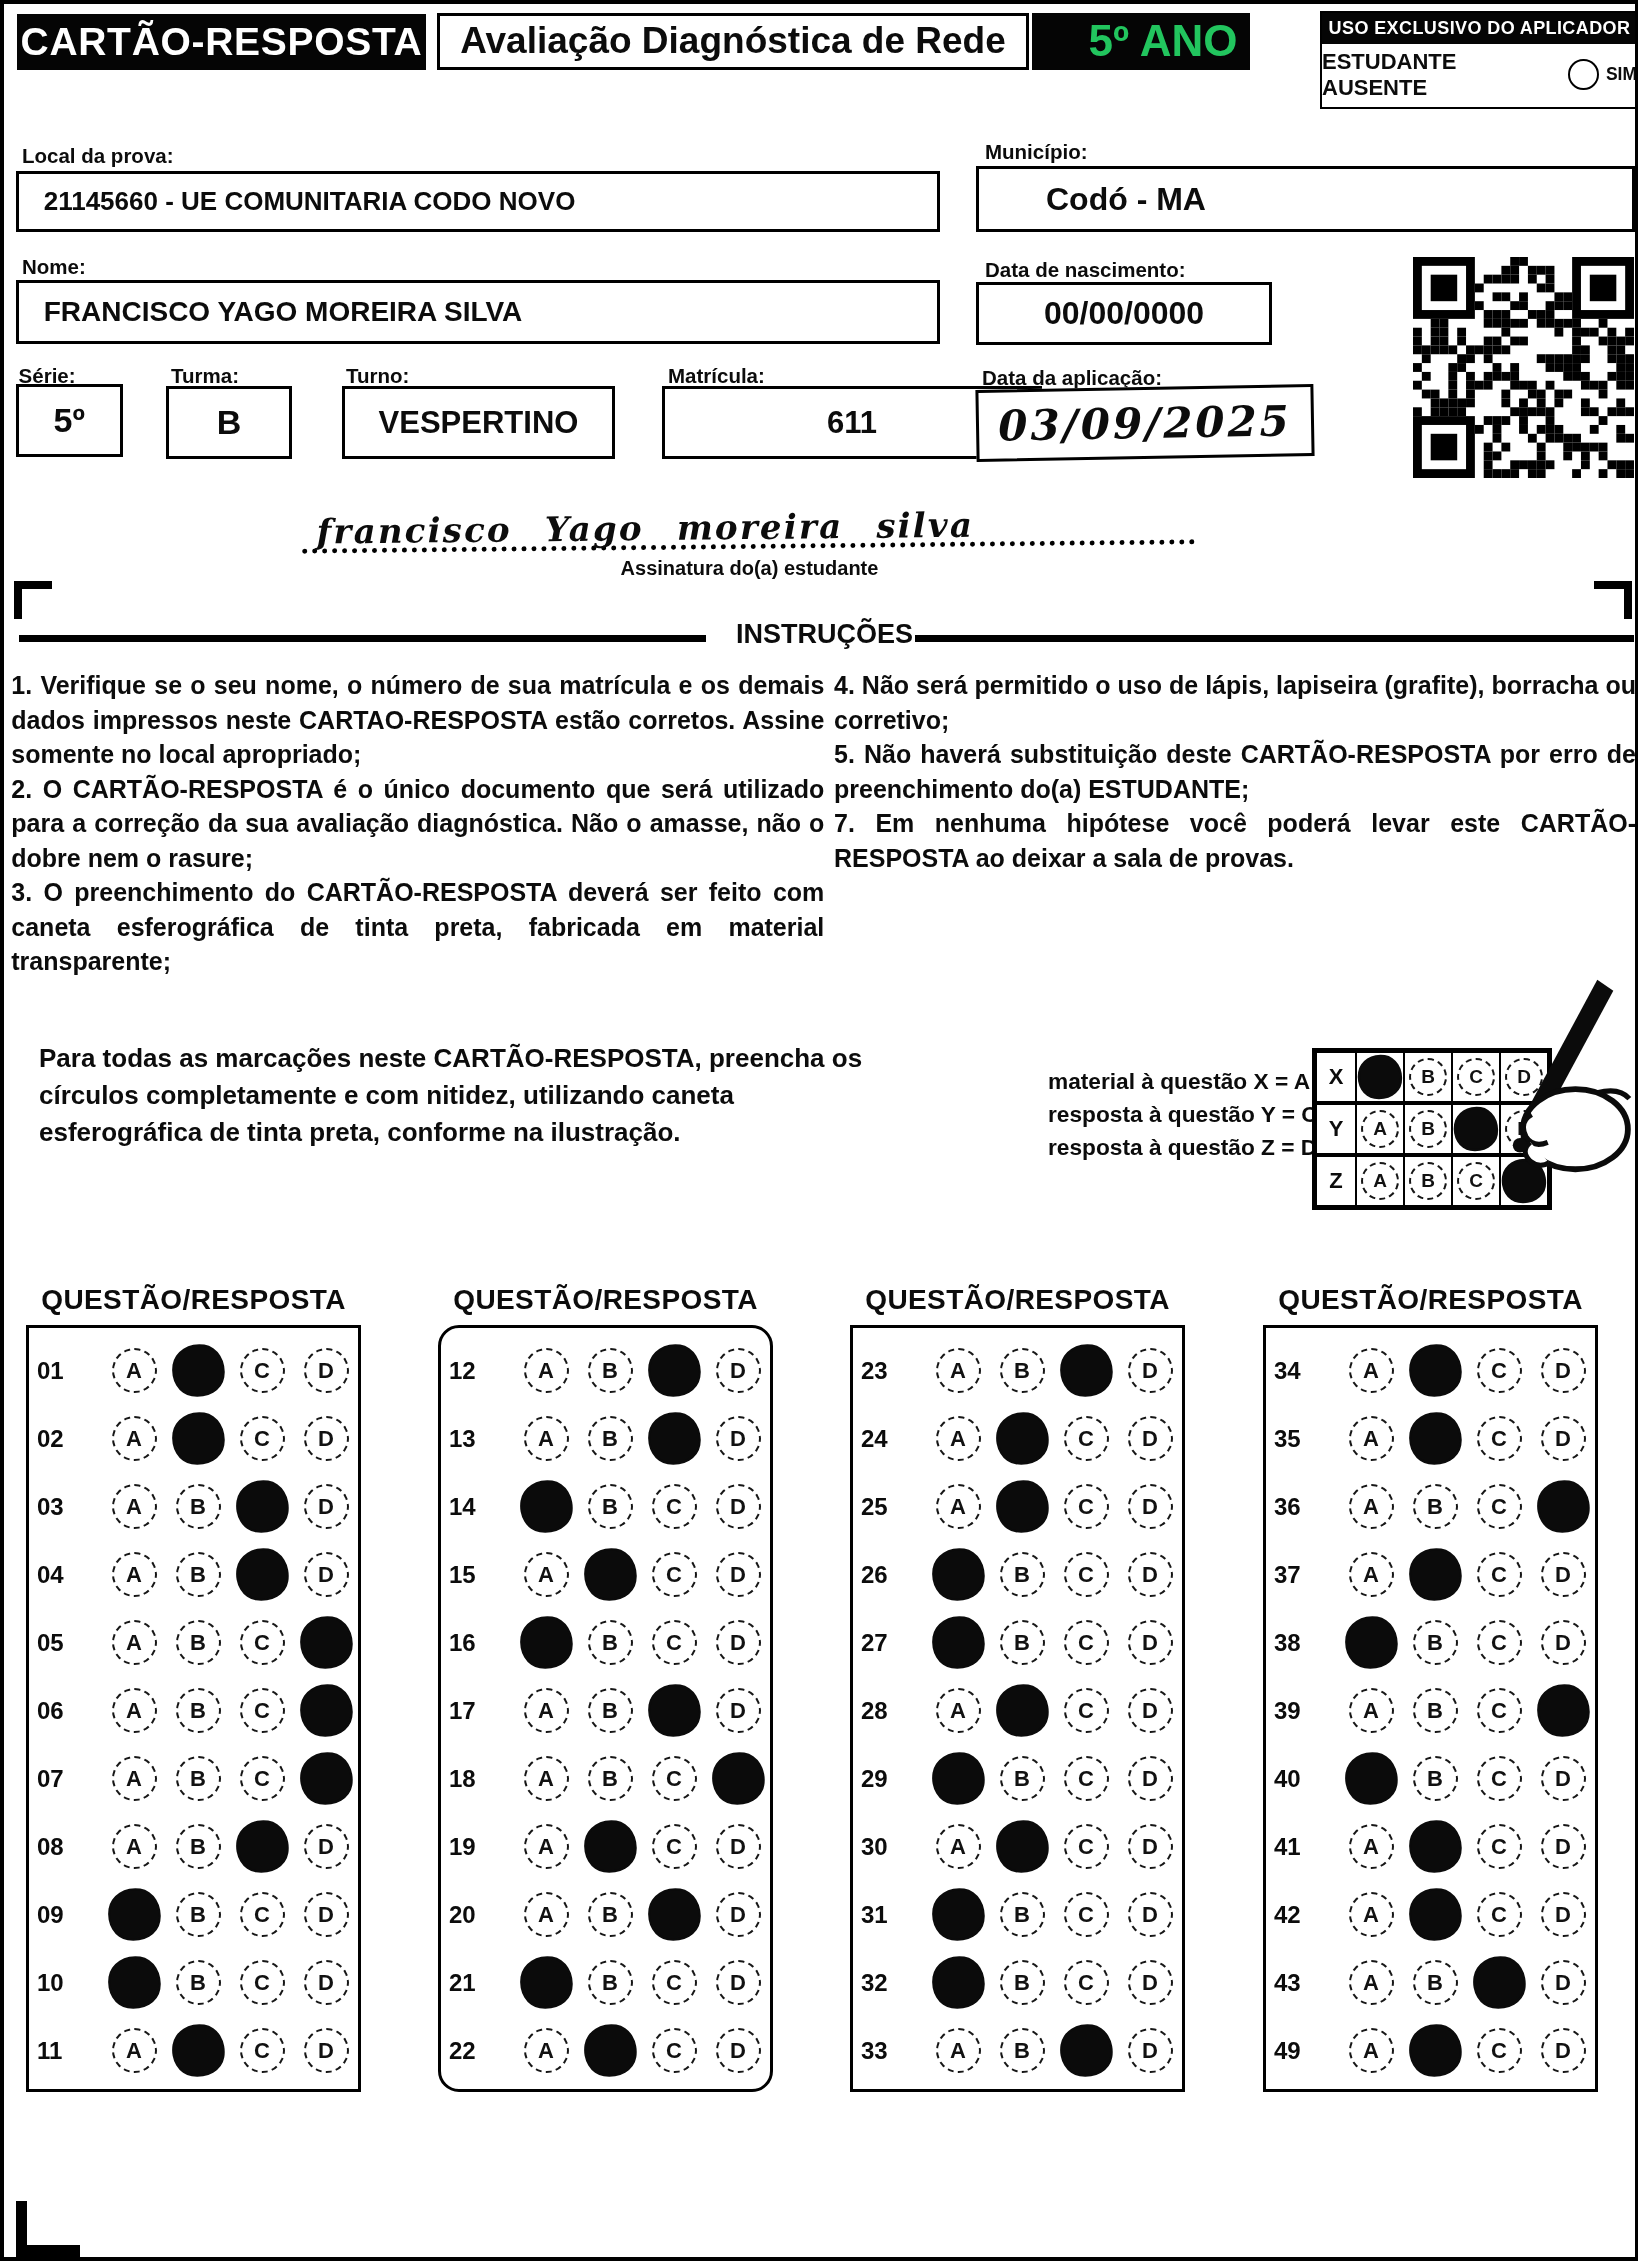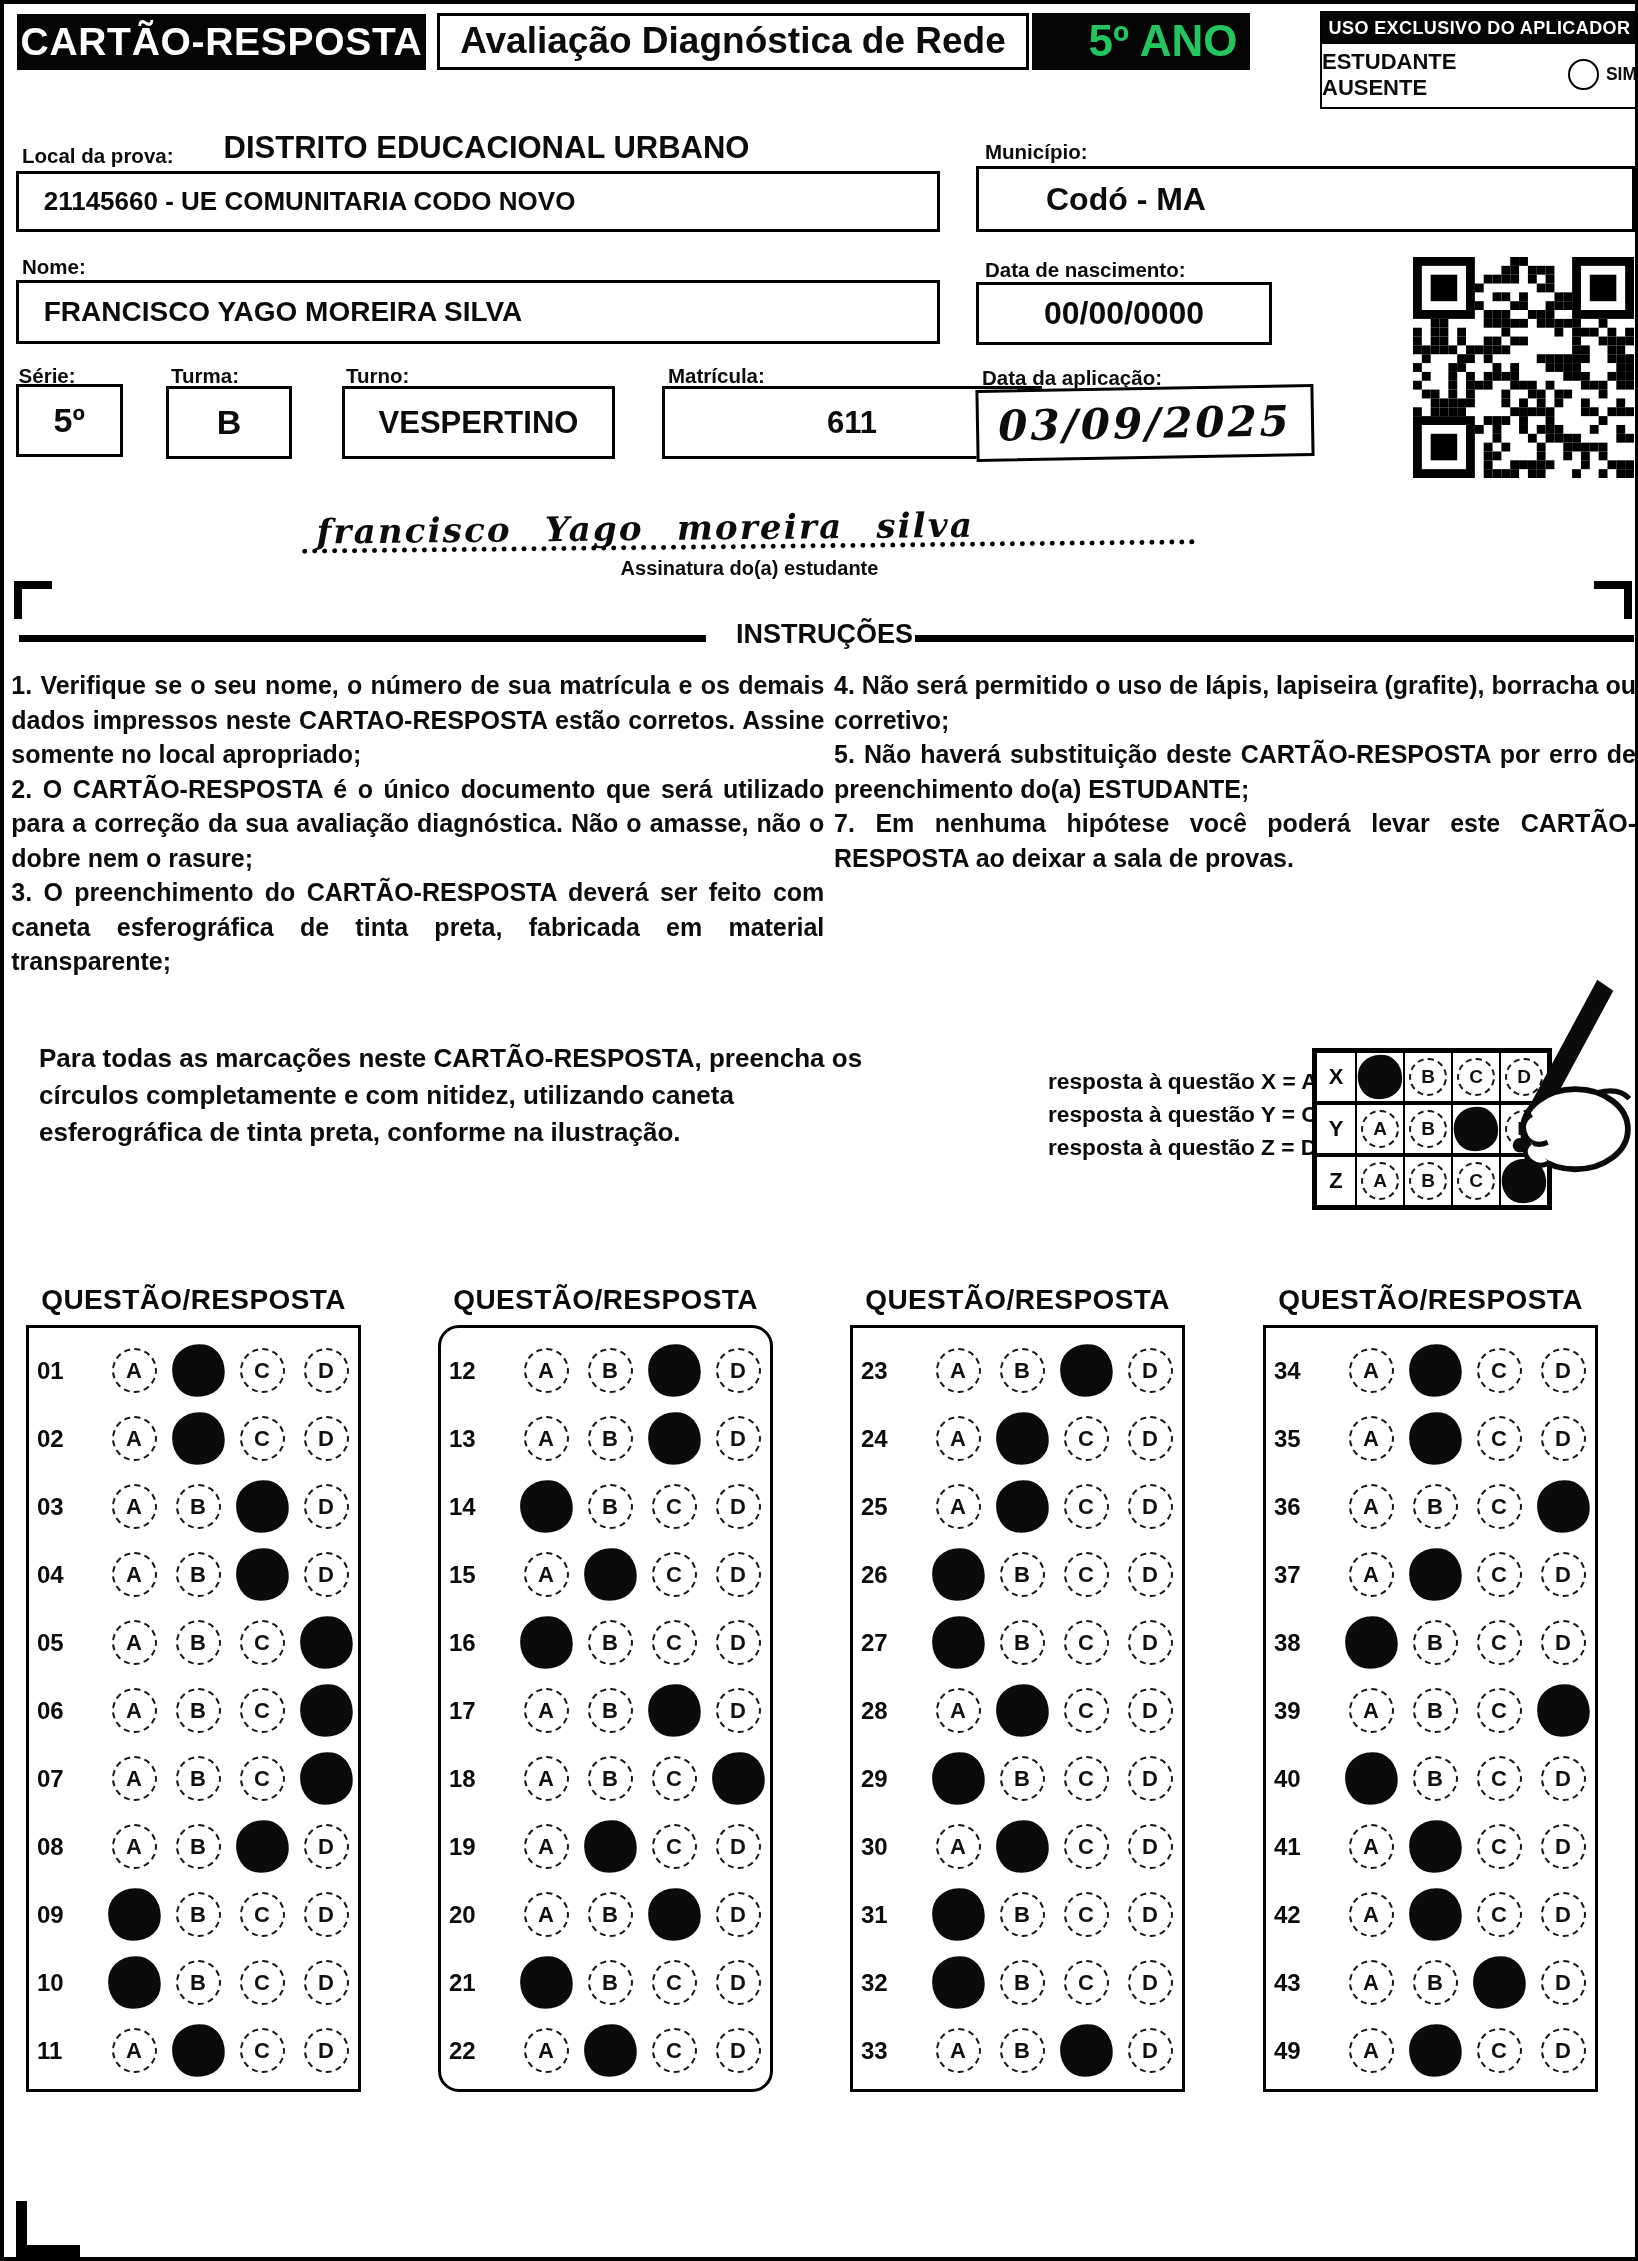--- a/index.html
+++ b/index.html
@@ -88,21 +88,20 @@
   <div class="abs aplicador-box">
     <div class="aplicador-head">USO EXCLUSIVO DO APLICADOR</div>
     <div class="aplicador-body">
       <span class="lbl">ESTUDANTE AUSENTE</span>
       <span class="circle-empty"></span>
       <span class="sim">SIM</span>
     </div>
   </div>
 
   <div class="abs flabel" style="left:18px;top:140px;">Local da prova:</div>
-  <div class="abs district">DISTRITO EDUCACIONAL URBANO</div>
   <div class="abs fbox local-box">21145660 - UE COMUNITARIA CODO NOVO</div>
 
   <div class="abs flabel" style="left:981px;top:136px;">Município:</div>
   <div class="abs fbox municipio-box">Codó - MA</div>
 
   <div class="abs flabel" style="left:18px;top:251px;">Nome:</div>
   <div class="abs fbox nome-box">FRANCISCO YAGO MOREIRA SILVA</div>
 
   <div class="abs flabel" style="left:981px;top:254px;">Data de nascimento:</div>
   <div class="abs fbox nasc-box">00/00/0000</div>
@@ -379,21 +378,21 @@
       <p>3. O preenchimento do CARTÃO-RESPOSTA deverá ser feito com caneta esferográfica de tinta preta, fabricada em material transparente;</p>
     </div>
   <div class="abs instr-col" id="instr-right" style="left:830px;width:802px;">
       <p>4. Não será permitido o uso de lápis, lapiseira (grafite), borracha ou corretivo;</p>
       <p>5. Não haverá substituição deste CARTÃO-RESPOSTA por erro de preenchimento do(a) ESTUDANTE;</p>
       <p>7. Em nenhuma hipótese você poderá levar este CARTÃO-RESPOSTA ao deixar a sala de provas.</p>
     </div>
 
   <div class="abs ex-text">Para todas as marcações neste CARTÃO-RESPOSTA, preencha os círculos completamente e com nitidez, utilizando caneta esferográfica de tinta preta, conforme na ilustração.</div>
   <div class="abs ex-legend" id="ex-legend">
-      <div>resposta à questão X = A</div>
+      <div>material à questão X = A</div>
       <div>resposta à questão Y = C</div>
       <div>resposta à questão Z = D</div>
     </div>
   <div class="abs ex-grid" id="ex-grid">
       <div class="ex-row">
         <div class="ex-cell">X</div>
         <div class="ex-cell">
           <div class="bub small filled"></div>
         </div>
         <div class="ex-cell">

